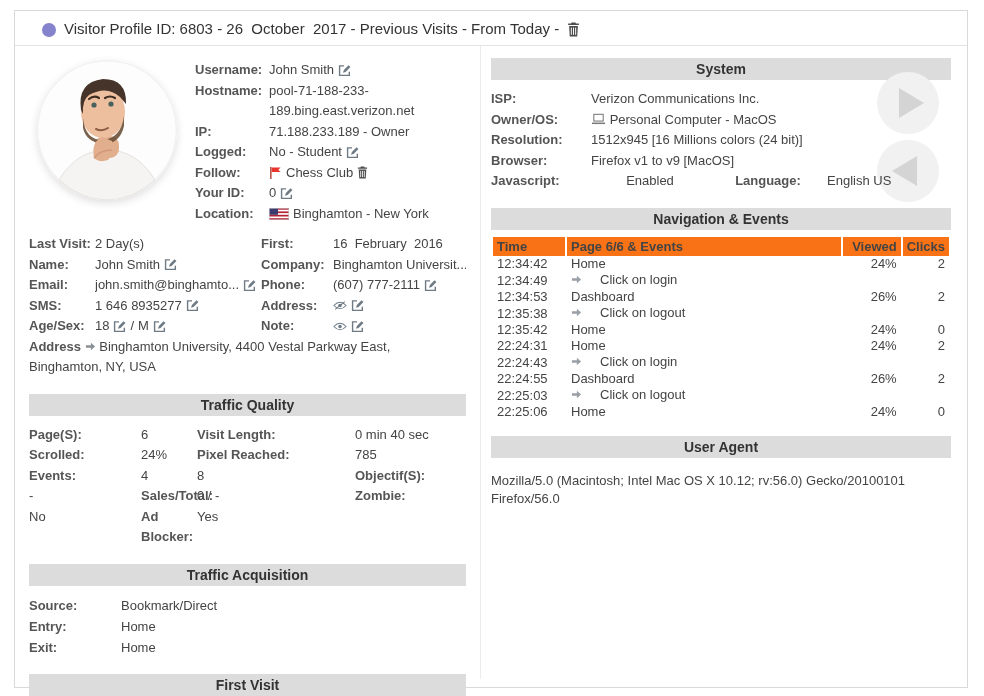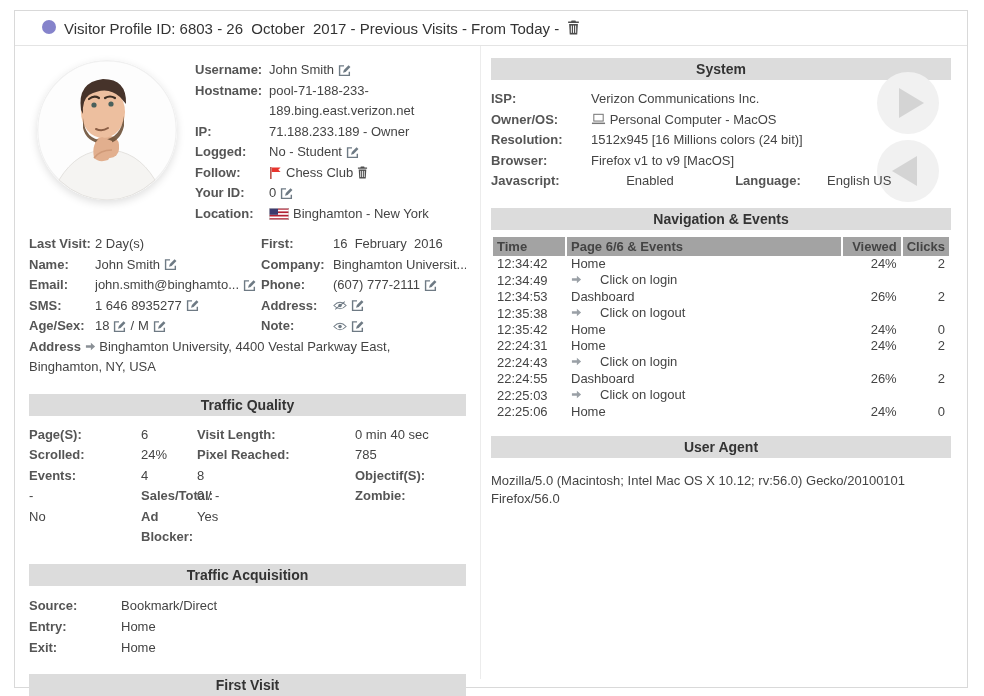--- a/index.html
+++ b/index.html
@@ -1,20 +1,20 @@
 <!DOCTYPE html>
 <html><head>
 <meta charset="utf-8">
 <style>
   html,body{margin:0;padding:0;background:#fff;width:984px;height:696px;overflow:hidden;
     font-family:"Liberation Sans","DejaVu Sans",sans-serif;font-size:13px;color:#444;}
   .container{position:absolute;left:14px;top:10px;width:954px;height:678px;background:#fff;
     border:1px solid #d9d9d9;box-sizing:border-box;}
   
-  .titlebar{display:flex;align-items:flex-start;gap:8px;padding:9px 12px 8px 27px;
+  .titlebar{display:flex;align-items:flex-end;gap:8px;padding:9px 12px 8px 27px;
     border-bottom:1px solid #e4e4e4;font-size:15px;color:#333;white-space:pre-wrap;}
   .dot{width:14px;height:14px;border-radius:50%;background:#8583cb;flex:none;}
   .cols{display:flex;height:633px;}
   .col-left{width:466px;box-sizing:border-box;padding:10px 14px 0 14px;border-right:1px solid #ececec;}
   .col-right{flex:1;box-sizing:border-box;padding:12px 16px 0 10px;position:relative;}
   b,.bold{font-weight:bold;color:#555;}
   .sechead{background:#dcdcdc;text-align:center;font-weight:bold;color:#333;
     font-size:14px;padding:3px 0;margin:16px 0 9px 0;}
   
   .profile{display:flex;margin:2px 0 10px 0;}
@@ -40,21 +40,21 @@
   .sysjs{display:grid;grid-template-columns:100px 118px 118px 1fr;line-height:20.5px;position:relative;z-index:1;}
   .playwrap{position:absolute;right:28px;top:26px;z-index:0;}
   .playbtn{width:62px;height:62px;border-radius:50%;background:#f1f1f1;display:flex;
     align-items:center;justify-content:center;margin-bottom:6px;cursor:pointer;}
   .tri-r{width:0;height:0;border-top:15px solid transparent;border-bottom:15px solid transparent;
     border-left:25px solid #d4d4d4;margin-left:7px;}
   .tri-l{width:0;height:0;border-top:15px solid transparent;border-bottom:15px solid transparent;
     border-right:25px solid #d4d4d4;margin-right:7px;}
   
   table.nav{width:100%;border-collapse:separate;border-spacing:2px 0;margin-top:-2px;}
-  table.nav th{background:#a3a3a3;font-weight:bold;color:#444;text-align:left;
+  table.nav th{background:#f97316;font-weight:bold;color:#444;text-align:left;
     padding:2px 4px;font-size:13px;}
   table.nav th.r,table.nav td.r{text-align:right;}
   table.nav td{padding:0.5px 4px;color:#444;}
   .evt{display:inline-flex;align-items:center;gap:18px;}
   .ua{line-height:18px;margin-top:14px;color:#444;}
 </style>
 </head>
 <body>
 
 <div class="container">

